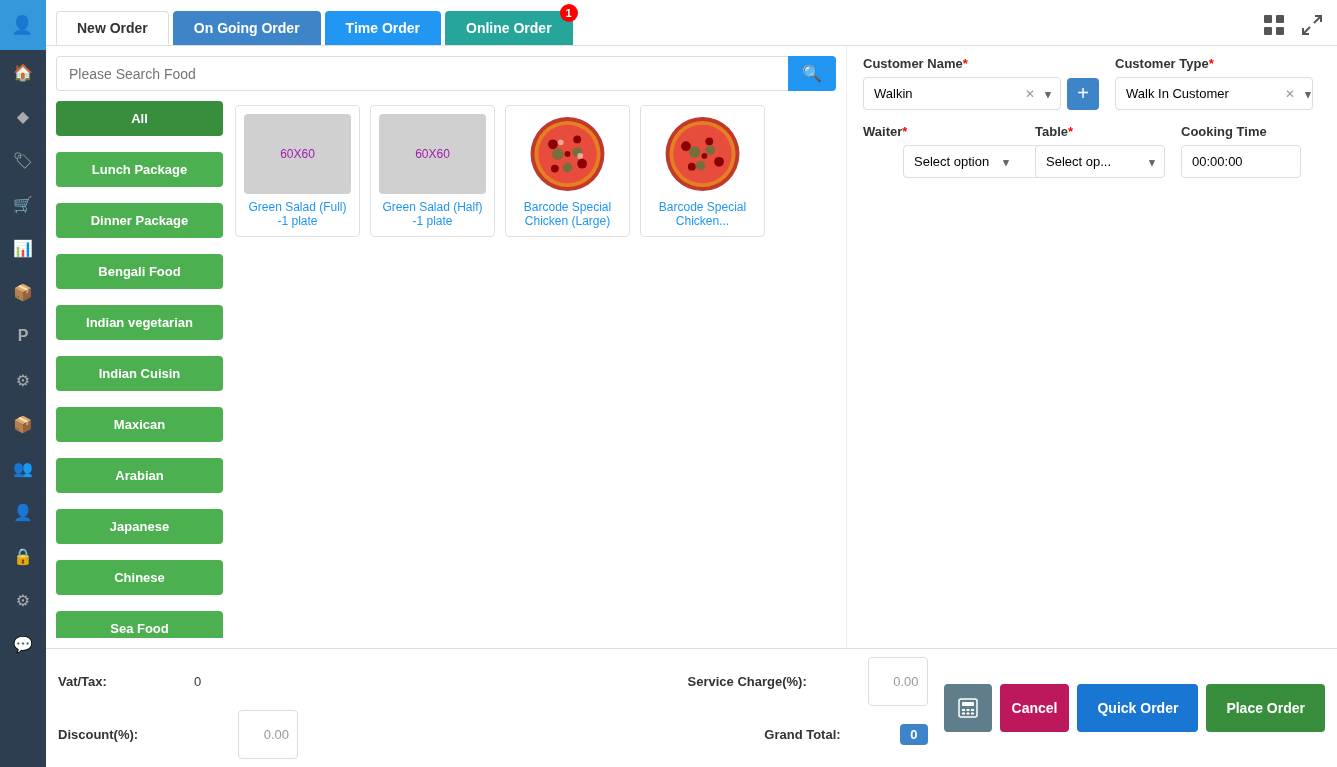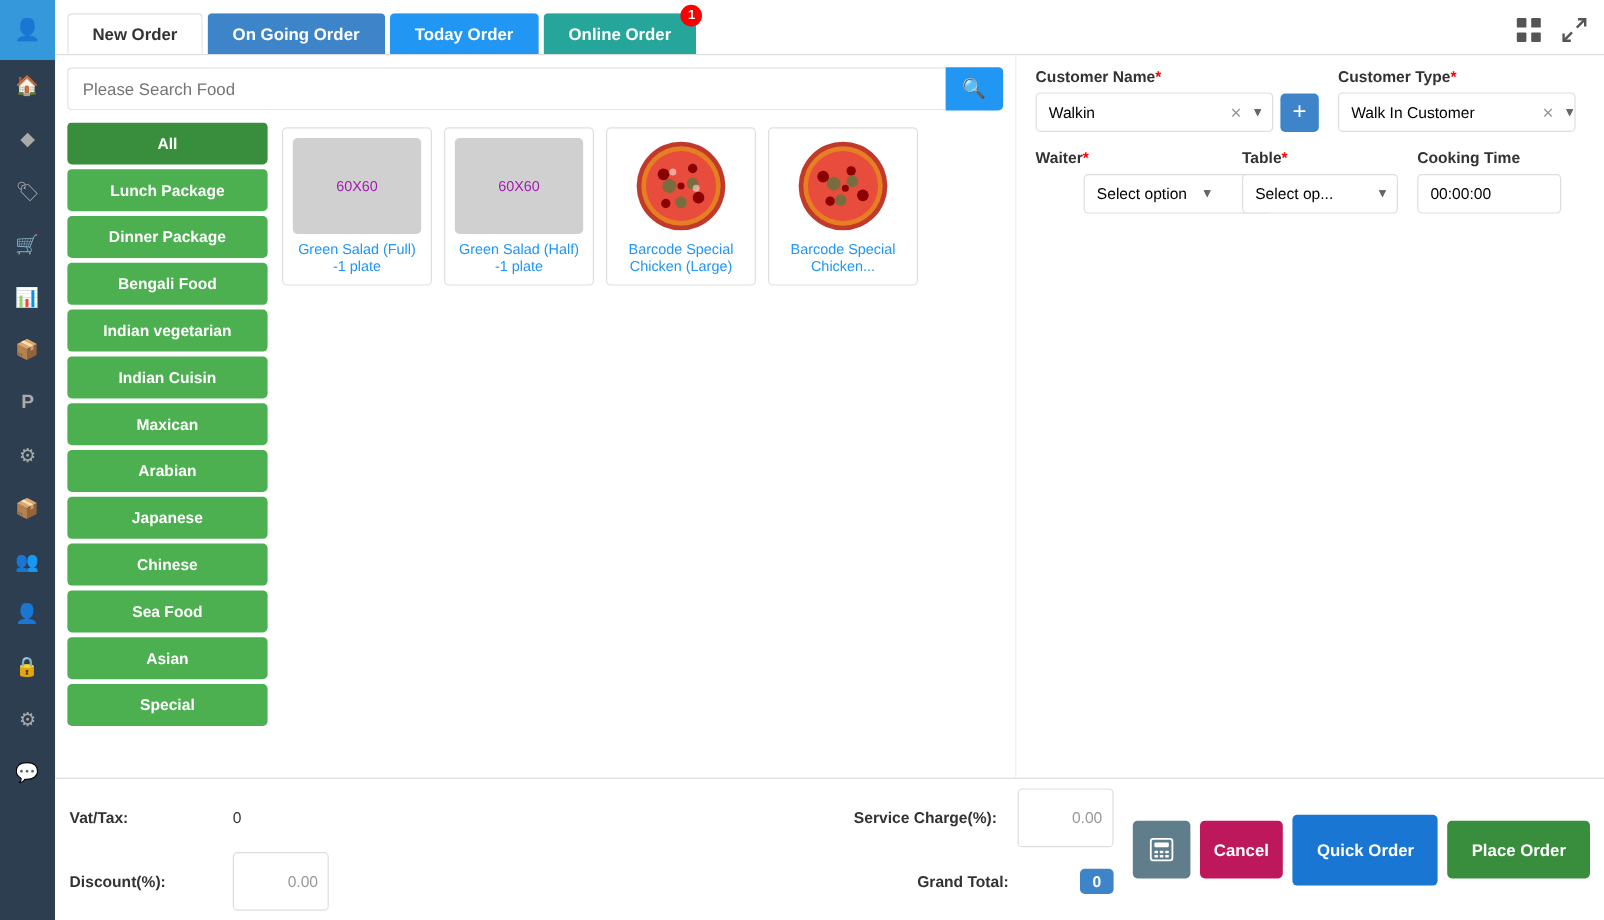--- a/index.html
+++ b/index.html
@@ -148,21 +148,21 @@
       display: flex;
       flex: 1;
       overflow: hidden;
     }
 
     
     .category-list {
       width: 175px;
       display: flex;
       flex-direction: column;
-      gap: 4px;
+      gap: 16px;
       overflow-y: auto;
       padding-right: 8px;
       flex-shrink: 0;
     }
     .category-btn {
       background: #4caf50;
       color: white;
       border: none;
       padding: 10px 8px;
       border-radius: 4px;
@@ -331,24 +331,25 @@
       min-width: 120px;
     }
     .bottom-value {
       font-size: 13px;
       color: #333;
     }
     .bottom-input {
       padding: 16px 8px;
       border: 1px solid #ddd;
       border-radius: 4px;
-      width: 80px;
+      width: 60px;
       font-size: 13px;
       text-align: right;
       color: #999;
+      margin-left: 44px;
     }
     .grand-total-badge {
       background: #3d85c8;
       color: white;
       padding: 3px 10px;
       border-radius: 4px;
       font-size: 13px;
       font-weight: bold;
     }
     .bottom-right {
@@ -383,21 +384,21 @@
     }
     .btn-quick {
       background: #1976d2;
       color: white;
       border: none;
       padding: 12px 20px;
       border-radius: 4px;
       font-size: 14px;
       font-weight: bold;
       cursor: pointer;
-      height: 59px;
+      height: 48px;
     }
     .btn-place {
       background: #388e3c;
       color: white;
       border: none;
       padding: 12px 20px;
       border-radius: 4px;
       font-size: 14px;
       font-weight: bold;
       cursor: pointer;
@@ -425,21 +426,21 @@
   <div class="sidebar-icon">🔒</div>
   <div class="sidebar-icon">⚙</div>
   <div class="sidebar-icon">💬</div>
 </div>
 
 <div class="main-content">
 
   <div class="tabs">
     <div class="tab tab-new-order">New Order</div>
     <div class="tab tab-ongoing">On Going Order</div>
-    <div class="tab tab-today">Today Order</div>
+    <div class="tab tab-today">Time Order</div>
     <div class="tab tab-online" style="position:relative;">
       <span>Online Order</span>
       <span class="tab-badge">1</span>
     </div>
     <div class="tabs-right">
       <div class="icon-btn">
         <svg width="22" height="22" viewBox="0 0 22 22" fill="none">
           <rect x="1" y="1" width="8" height="8" rx="1" fill="#555"></rect>
           <rect x="13" y="1" width="8" height="8" rx="1" fill="#555"></rect>
           <rect x="1" y="13" width="8" height="8" rx="1" fill="#555"></rect>

